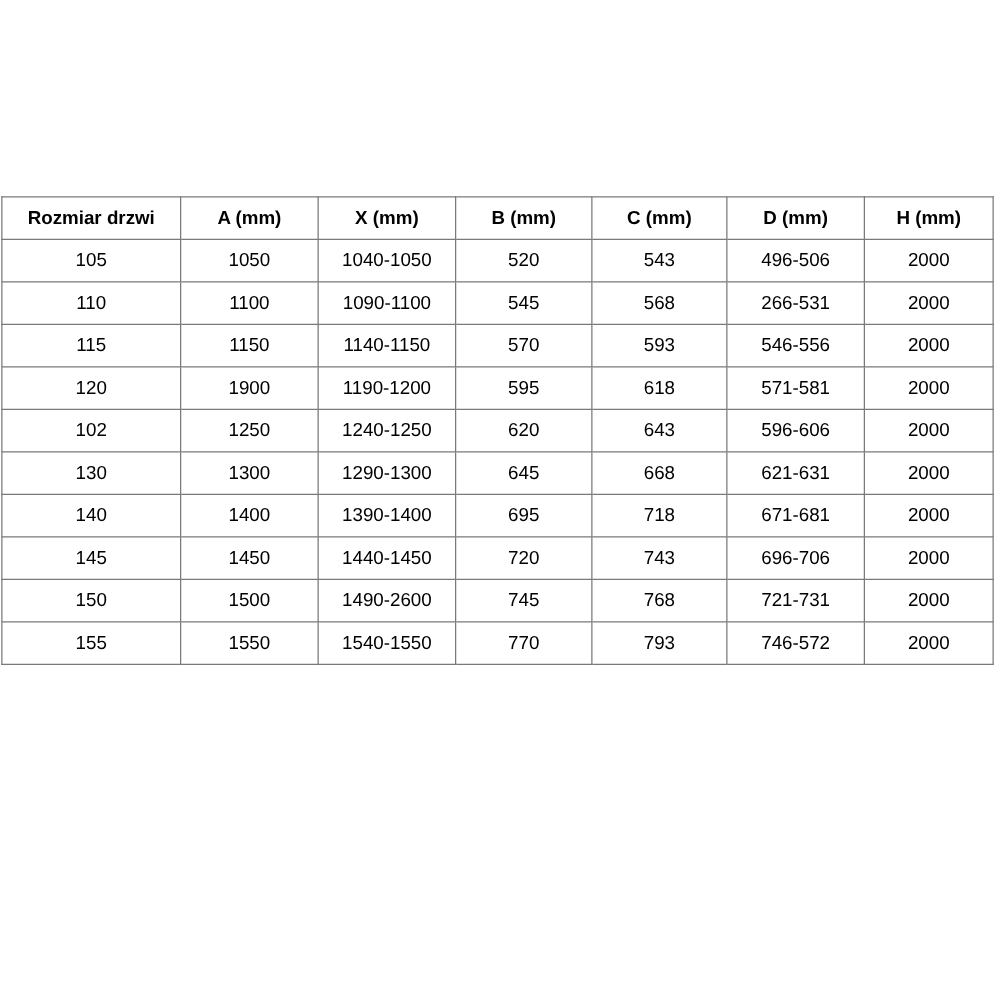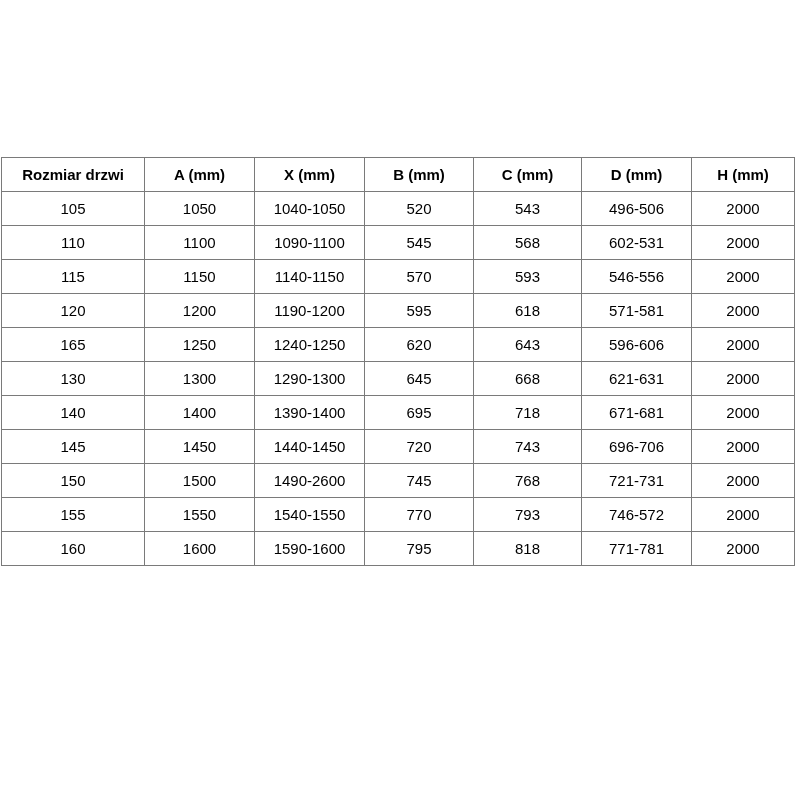--- a/index.html
+++ b/index.html
@@ -73,43 +73,43 @@
           <td>543</td>
           <td>496-506</td>
           <td>2000</td>
         </tr>
         <tr>
           <td>110</td>
           <td>1100</td>
           <td>1090-1100</td>
           <td>545</td>
           <td>568</td>
-          <td>602-531</td>
+          <td>266-531</td>
           <td>2000</td>
         </tr>
         <tr>
           <td>115</td>
           <td>1150</td>
           <td>1140-1150</td>
           <td>570</td>
           <td>593</td>
           <td>546-556</td>
           <td>2000</td>
         </tr>
         <tr>
           <td>120</td>
-          <td>1200</td>
+          <td>1900</td>
           <td>1190-1200</td>
           <td>595</td>
           <td>618</td>
           <td>571-581</td>
           <td>2000</td>
         </tr>
         <tr>
-          <td>165</td>
+          <td>102</td>
           <td>1250</td>
           <td>1240-1250</td>
           <td>620</td>
           <td>643</td>
           <td>596-606</td>
           <td>2000</td>
         </tr>
         <tr>
           <td>130</td>
           <td>1300</td>
@@ -148,24 +148,15 @@
         </tr>
         <tr>
           <td>155</td>
           <td>1550</td>
           <td>1540-1550</td>
           <td>770</td>
           <td>793</td>
           <td>746-572</td>
           <td>2000</td>
         </tr>
-        <tr>
-          <td>160</td>
-          <td>1600</td>
-          <td>1590-1600</td>
-          <td>795</td>
-          <td>818</td>
-          <td>771-781</td>
-          <td>2000</td>
-        </tr>
       </tbody>
   </table>
 </div>
 
 </body></html>

